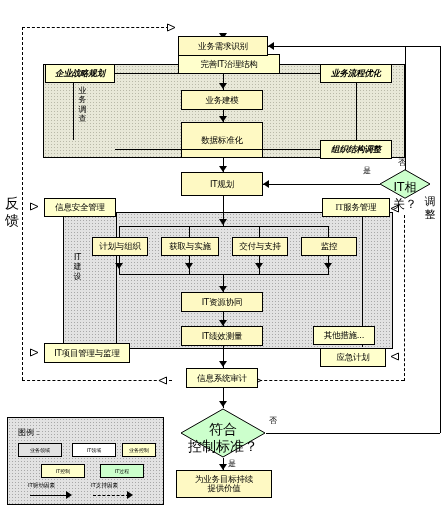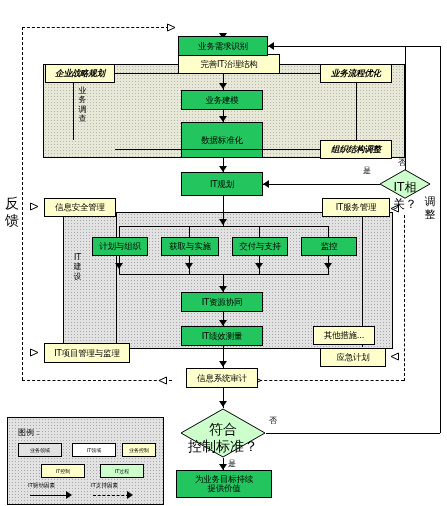--- a/index.html
+++ b/index.html
@@ -12,21 +12,21 @@
   #stage{position:absolute;left:0;top:0;width:447px;height:506px;}
   .node{
     position:absolute;box-sizing:border-box;
     border:1px solid #000;
     display:flex;align-items:center;justify-content:center;
     text-align:center;line-height:1.05;
     font-size:8.5px;color:#000;
     letter-spacing:-0.2px;
     white-space:pre-line;
   }
-  .green{background:#22c55e;}
+  .green{background:#fef9c3;}
   .yellow{background:#ffffcc;}
   .italic{font-style:italic;font-weight:bold;}
   .vlabel{
     position:absolute;font-size:8px;color:#000;
     width:9px;text-align:center;line-height:1.18;
     word-break:break-all;
   }
   .flabel{position:absolute;font-size:8px;color:#000;}
   .ln{position:absolute;background:#000;}
   .hln{height:1px;}
@@ -169,21 +169,21 @@
   <div class="flabel" style="left:398px;top:157px;">否</div>
 
   <div class="ln hln" style="left:263px;top:184px;width:117px;"></div>
   <div class="arrow-l" style="left:263px;top:180px;"></div>
 
   <div class="ln vln" style="left:405px;top:46px;height:124px;"></div>
   <div class="ln hln" style="left:268px;top:46px;width:137px;"></div>
   <div class="arrow-l" style="left:268px;top:42px;"></div>
 
   <div class="node yellow" style="left:44px;top:198px;width:72px;height:19px;">信息安全管理</div>
-  <div class="node yellow" style="left:322px;top:198px;width:68px;height:19px;">IT服务管理</div>
+  <div class="node yellow" style="left:322px;top:198px;width:68px;height:19px;font-family:Liberation Serif, serif;">IT服务管理</div>
 
   <div class="ln hln" style="left:116px;top:212px;width:206px;"></div>
   <div class="ln vln" style="left:116px;top:212px;height:135px;"></div>
   <div class="ln vln" style="left:362px;top:217px;height:130px;"></div>
 
   <div class="node green" style="left:92px;top:237px;width:56px;height:19px;">计划与组织</div>
   <div class="node green" style="left:161px;top:237px;width:58px;height:19px;">获取与实施</div>
   <div class="node green" style="left:232px;top:237px;width:56px;height:19px;">交付与支持</div>
   <div class="node green" style="left:301px;top:237px;width:56px;height:19px;">监控</div>
 

